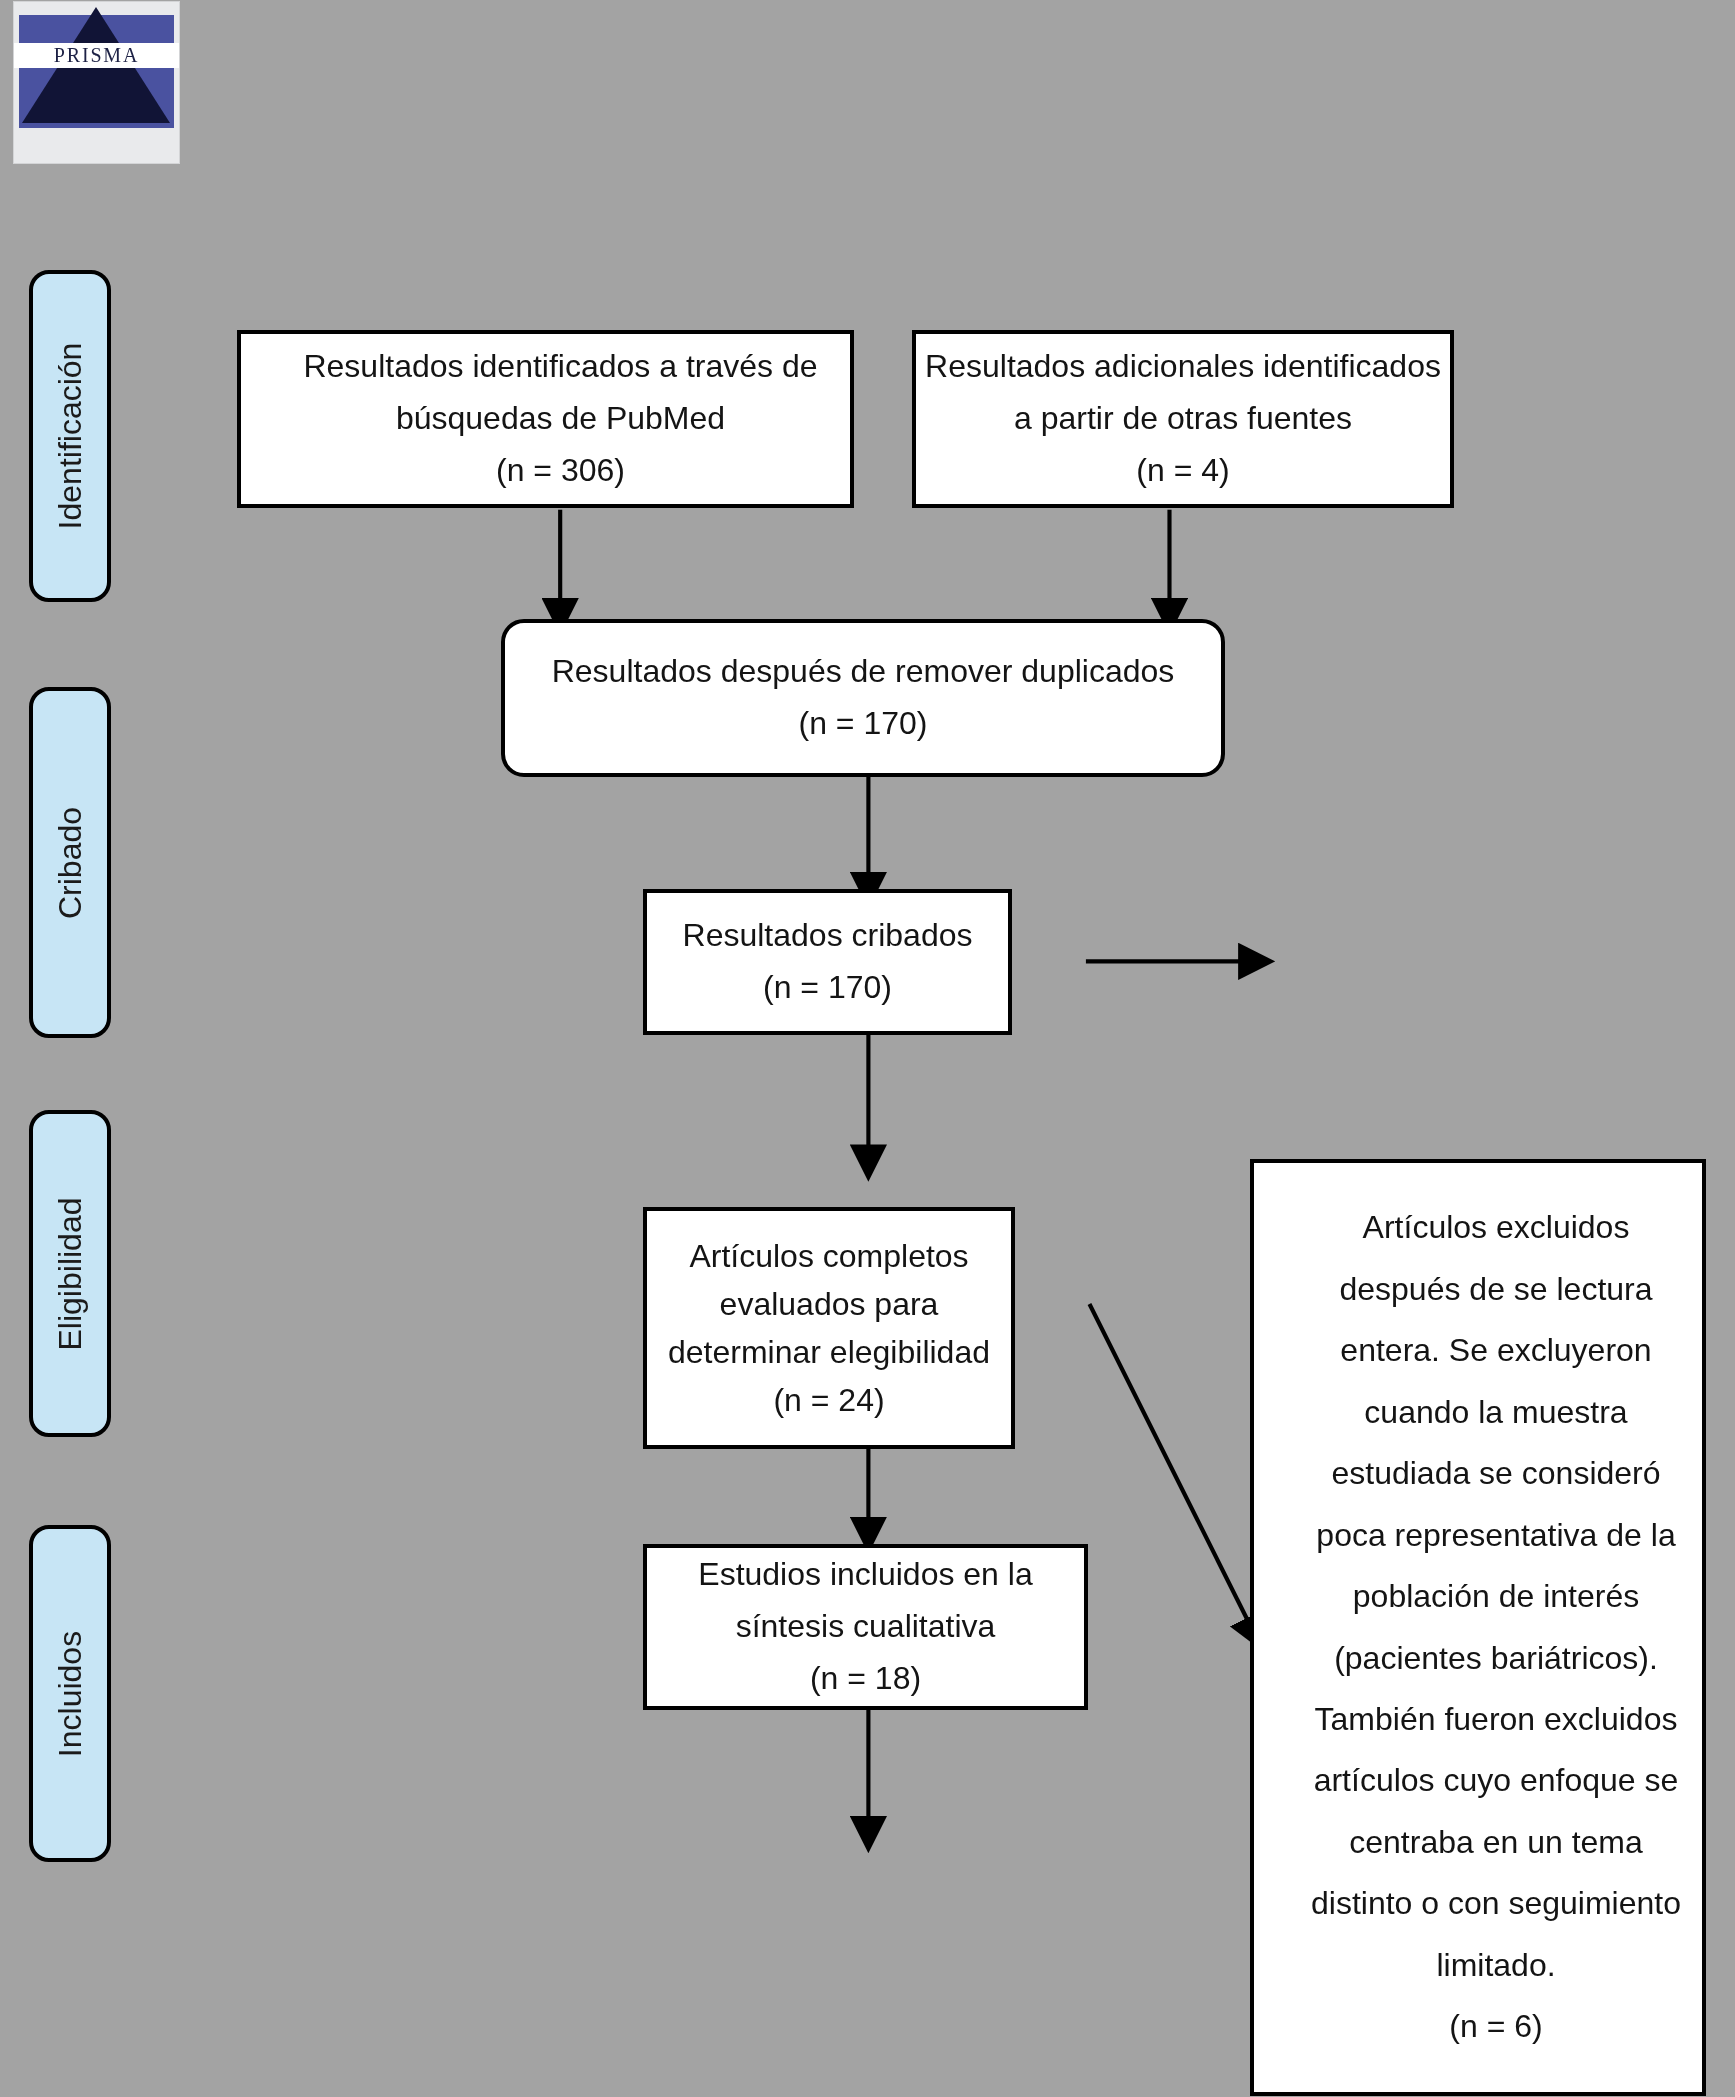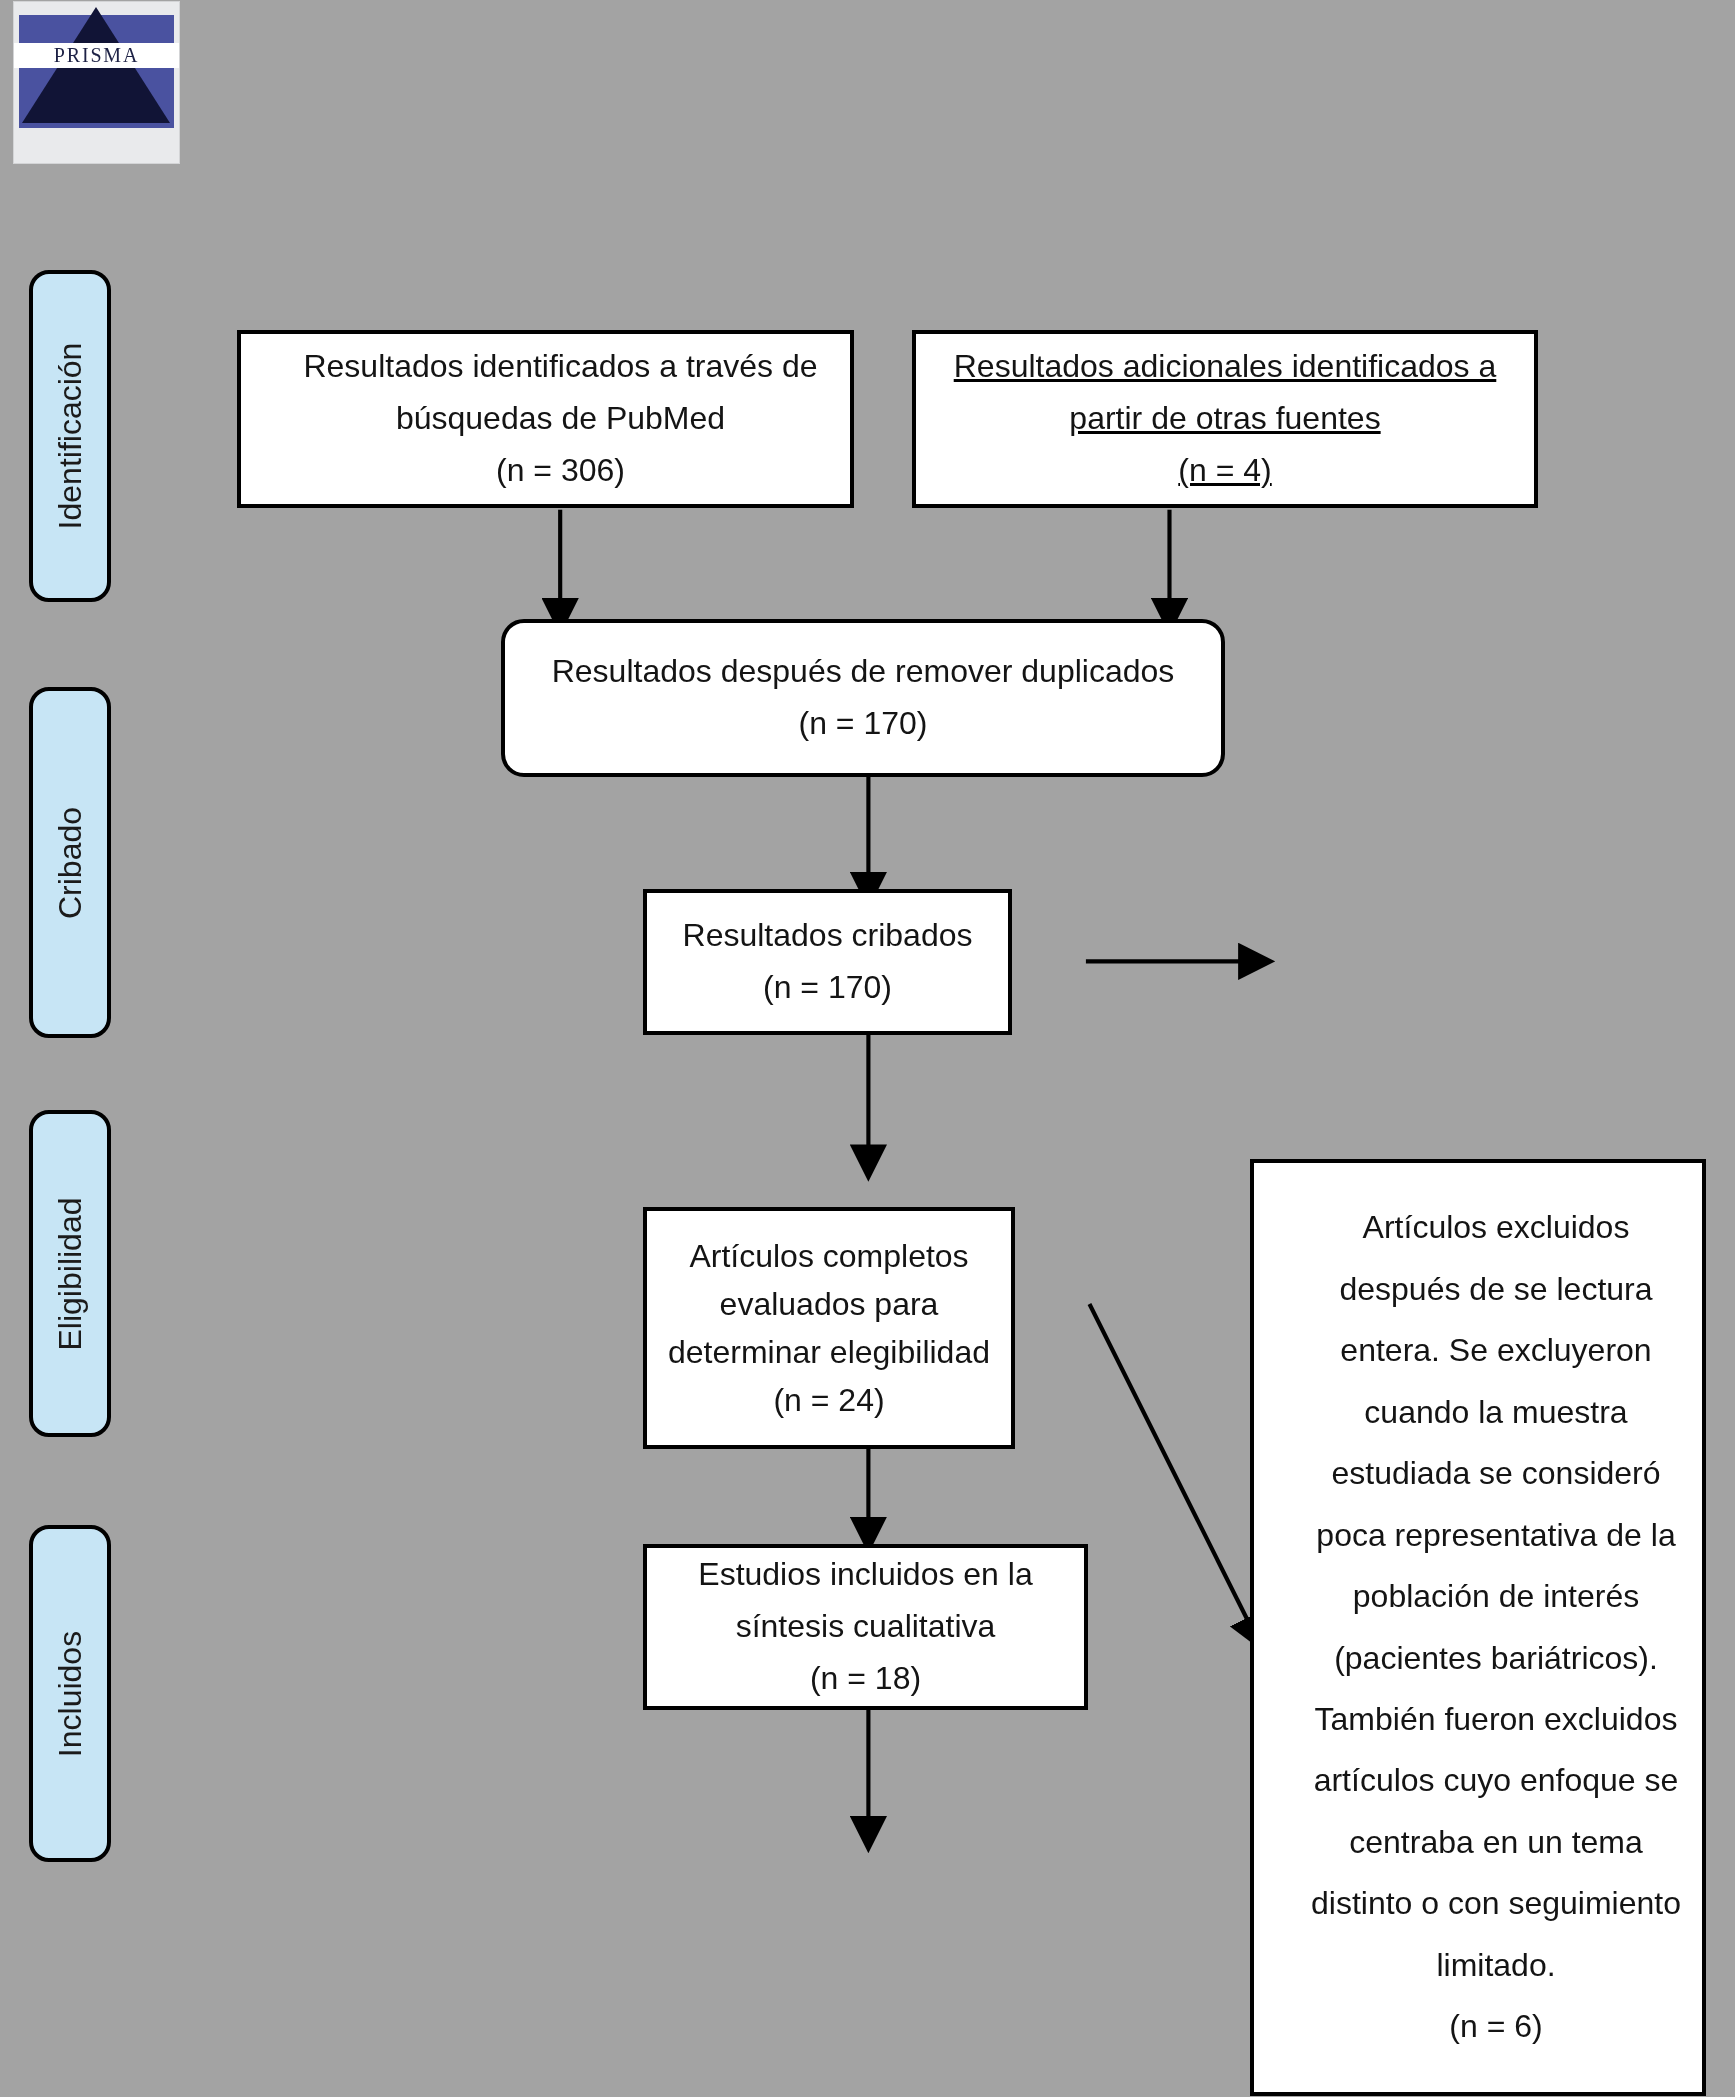--- a/index.html
+++ b/index.html
@@ -88,21 +88,21 @@
     <span class="vtext">Eligibilidad</span>
   </div>
   <div class="stage" style="top:1525px;height:337px;">
     <span class="vtext">Incluidos</span>
   </div>
 
   <div class="box" style="left:237px;top:330px;width:617px;height:178px;padding-left:30px;">
     <div class="txt">Resultados identificados a través de búsquedas de PubMed<br>(n = 306)</div>
   </div>
 
-  <div class="box" style="left:912px;top:330px;width:626px;height:178px;text-decoration:underline;">
+  <div class="box" style="left:912px;top:330px;width:542px;height:178px;">
     <div class="txt">Resultados adicionales identificados a partir de otras fuentes<br>(n = 4)</div>
   </div>
 
   <div class="box" style="left:501px;top:619px;width:724px;height:158px;border-radius:23px;">
     <div class="txt">Resultados después de remover duplicados<br>(n = 170)</div>
   </div>
 
   <div class="box" style="left:643px;top:889px;width:369px;height:146px;justify-content:flex-end;">
     <div class="txt">Resultados cribados<br>(n = 170)</div>
   </div>

